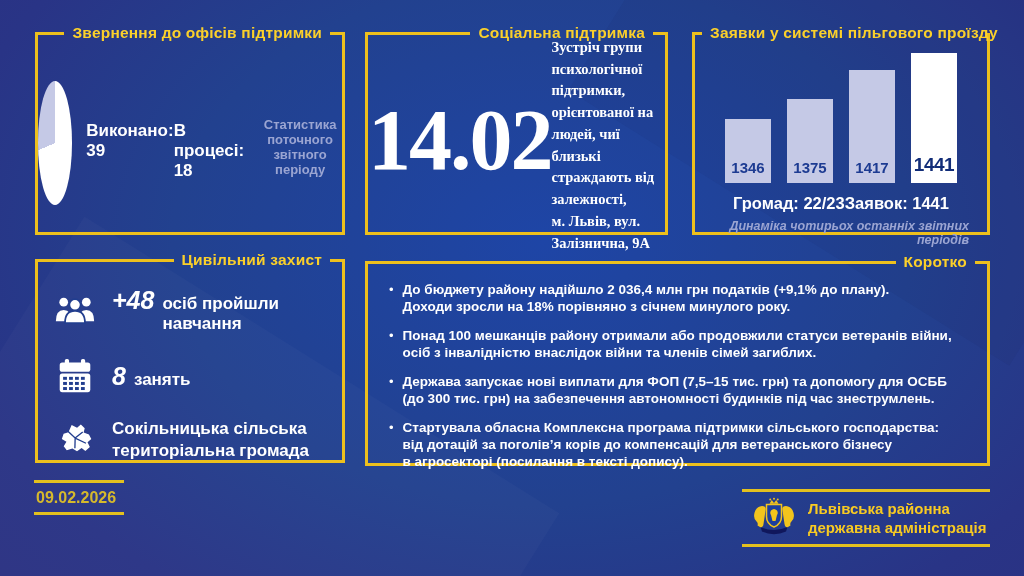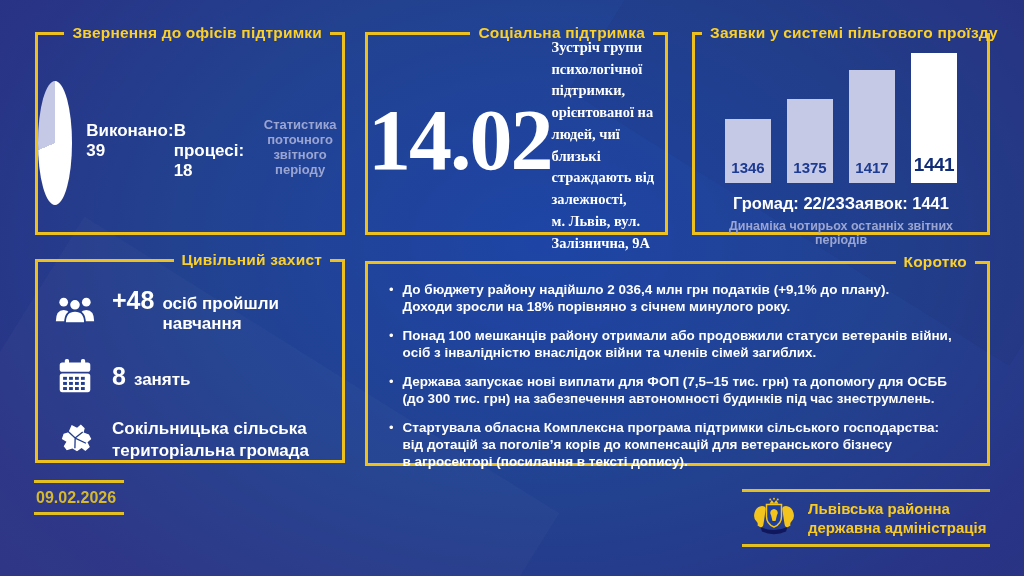--- a/index.html
+++ b/index.html
@@ -50,28 +50,28 @@
     font-size:14.5px;font-weight:700;line-height:1.5;color:#fff;
   }
 
   
   .transit-body{display:flex;flex-direction:column;padding:0 18px;height:100%;}
   .bars{height:130px;margin-top:20px;display:flex;align-items:flex-end;justify-content:center;gap:16px;}
   .bar{width:46px;display:flex;flex-direction:column;justify-content:flex-end;align-items:center;}
   .bar-label{font-size:15px;font-weight:700;color:#1d3b92;margin-bottom:7px;}
   .bar.hl .bar-label{font-size:19px;color:#122d78;letter-spacing:-.5px;}
   .transit-stats{display:flex;justify-content:center;margin-top:11px;font-size:16.5px;font-weight:700;}
-  .transit-sub{margin-top:6px;font-size:12.5px;font-weight:700;color:#9ba5d2;text-align:center;}
+  .transit-sub{margin-top:6px;font-size:12.5px;font-weight:700;color:#9ba5d2;text-align:right;font-style:italic;}
 
   
   .civil-body{display:flex;flex-direction:column;gap:25px;padding:26px 18px 0 16px;}
   .civil-row{display:flex;align-items:center;gap:16px;}
   .civil-icon{width:42px;display:flex;justify-content:center;flex:none;}
   .civil-text{font-size:17px;font-weight:700;display:flex;align-items:baseline;gap:8px;}
-  .civil-big{font-size:25px;font-weight:700;}
+  .civil-big{font-size:25px;font-weight:700;font-style:italic;}
   .civil-lines{font-size:17px;font-weight:700;line-height:1.3;}
 
   
   .brief-body{padding:19px 20px 0 21px;display:flex;flex-direction:column;gap:12px;}
   .bullet{display:flex;gap:9px;}
   .bullet .dot{color:#fff;font-size:13px;line-height:17px;flex:none;}
   .bullet .btext{font-size:13.5px;font-weight:700;line-height:1.26;color:#fff;}
 
   
   .date-block{position:absolute;left:34px;top:480px;width:90px;}

